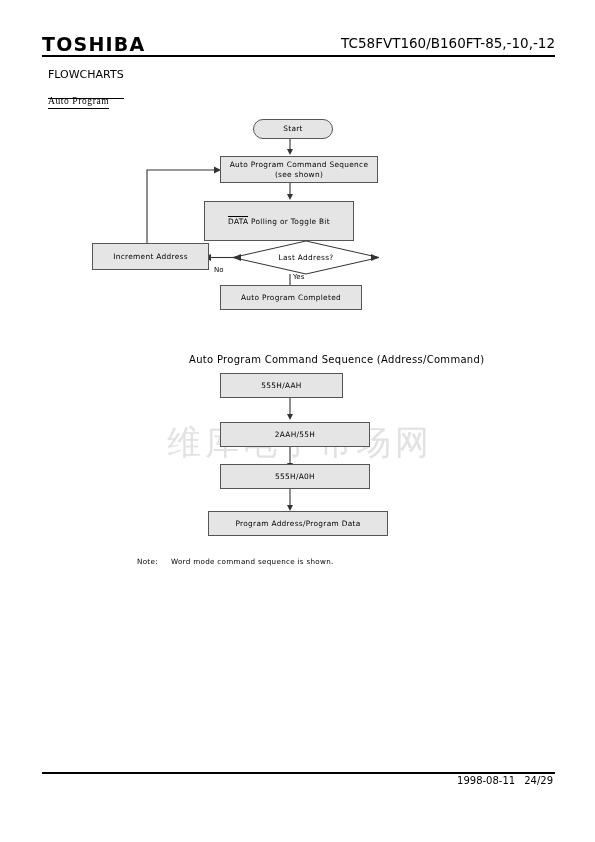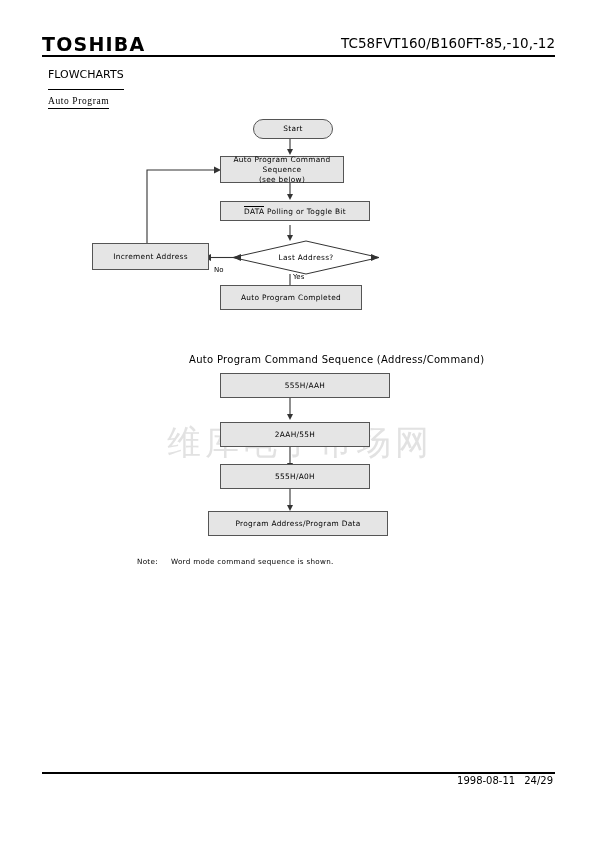--- a/index.html
+++ b/index.html
@@ -66,21 +66,21 @@
   }
 
   
   .section-title {
     position: absolute;
     left: 48px;
     top: 68px;
     font-size: 11px;
     font-family: "DejaVu Sans", sans-serif;
     border-bottom: 1.4px solid #000;
-    padding-bottom: 8px;
+    padding-bottom: 17px;
     line-height: 13px;
   }
   .sub-title {
     position: absolute;
     left: 48px;
     top: 95px;
     font-size: 9.5px;
     font-family: "Liberation Serif", serif;
     border-bottom: 1px solid #000;
     padding-bottom: 1px;
@@ -203,31 +203,31 @@
 
   <div class="node stadium" style="left:253px; top:119px; width:80px; height:20px;">
     <span>Start</span>
   </div>
 
   <svg class="conn" style="left:286px; top:139px;" width="16" height="17">
     <line x1="4" y1="0" x2="4" y2="11" stroke="#333" stroke-width="1.1"></line>
     <polygon points="4,16 1,10 7,10" fill="#333"></polygon>
   </svg>
 
-  <div class="node two-line" style="left:220px; top:156px; width:124px; height:27px;">
+  <div class="node two-line" style="left:220px; top:156px; width:158px; height:27px;">
     <span>Auto Program Command Sequence</span>
-    <span>(see below)</span>
+    <span>(see shown)</span>
   </div>
 
   <svg class="conn" style="left:286px; top:183px;" width="16" height="18">
     <line x1="4" y1="0" x2="4" y2="12" stroke="#333" stroke-width="1.1"></line>
     <polygon points="4,17 1,11 7,11" fill="#333"></polygon>
   </svg>
 
-  <div class="node" style="left:220px; top:201px; width:150px; height:20px;">
+  <div class="node" style="left:204px; top:201px; width:150px; height:40px;">
     <span>
       <span class="overline">DATA</span><span> Polling or Toggle Bit</span>
     </span>
   </div>
 
   <svg class="conn" style="left:286px; top:225px;" width="16" height="17">
     <line x1="4" y1="0" x2="4" y2="11" stroke="#333" stroke-width="1.1"></line>
     <polygon points="4,16 1,10 7,10" fill="#333"></polygon>
   </svg>
 
@@ -260,21 +260,21 @@
     <polygon points="4,18 1,12 7,12" fill="#333"></polygon>
   </svg>
   <div class="edge-label" style="left:293px; top:273px;">Yes</div>
 
   <div class="node" style="left:220px; top:285px; width:142px; height:25px;">
     <span>Auto Program Completed</span>
   </div>
 
   <div class="caption" style="left:189px; top:354px;">Auto Program Command Sequence (Address/Command)</div>
 
-  <div class="node" style="left:220px; top:373px; width:170px; height:25px;">
+  <div class="node" style="left:220px; top:373px; width:123px; height:25px;">
     <span>555H/AAH</span>
   </div>
 
   <svg class="conn" style="left:286px; top:398px;" width="16" height="24">
     <line x1="4" y1="0" x2="4" y2="17" stroke="#333" stroke-width="1.1"></line>
     <polygon points="4,22 1,16 7,16" fill="#333"></polygon>
   </svg>
 
   <div class="node" style="left:220px; top:422px; width:150px; height:25px;">
     <span>2AAH/55H</span>

